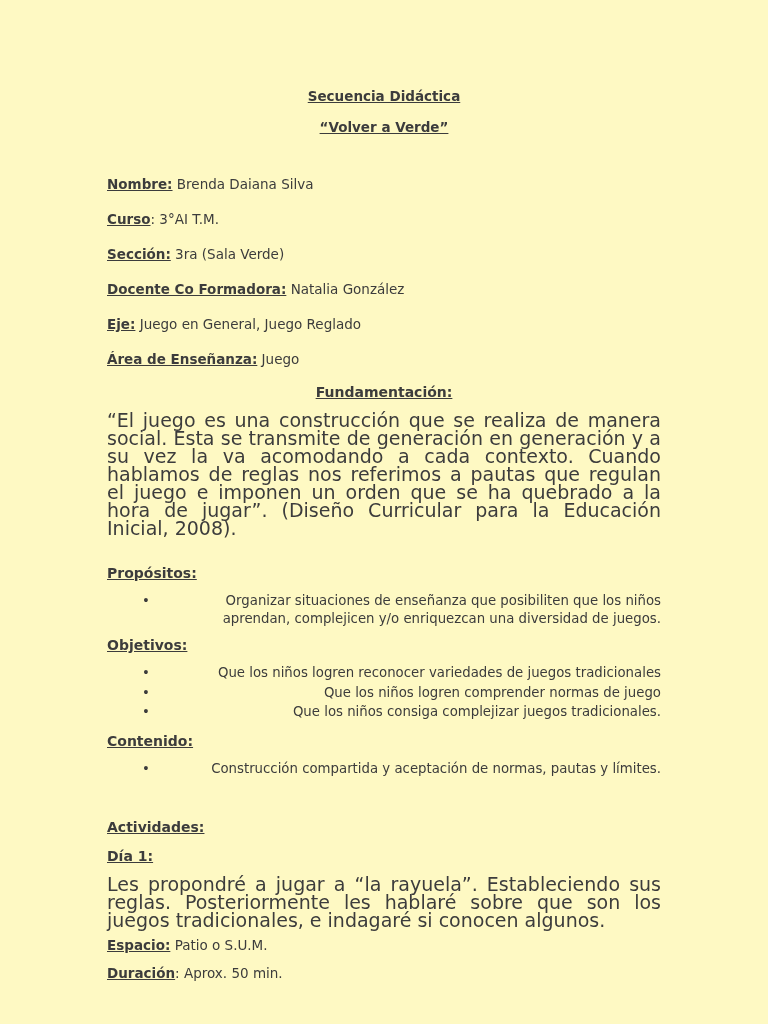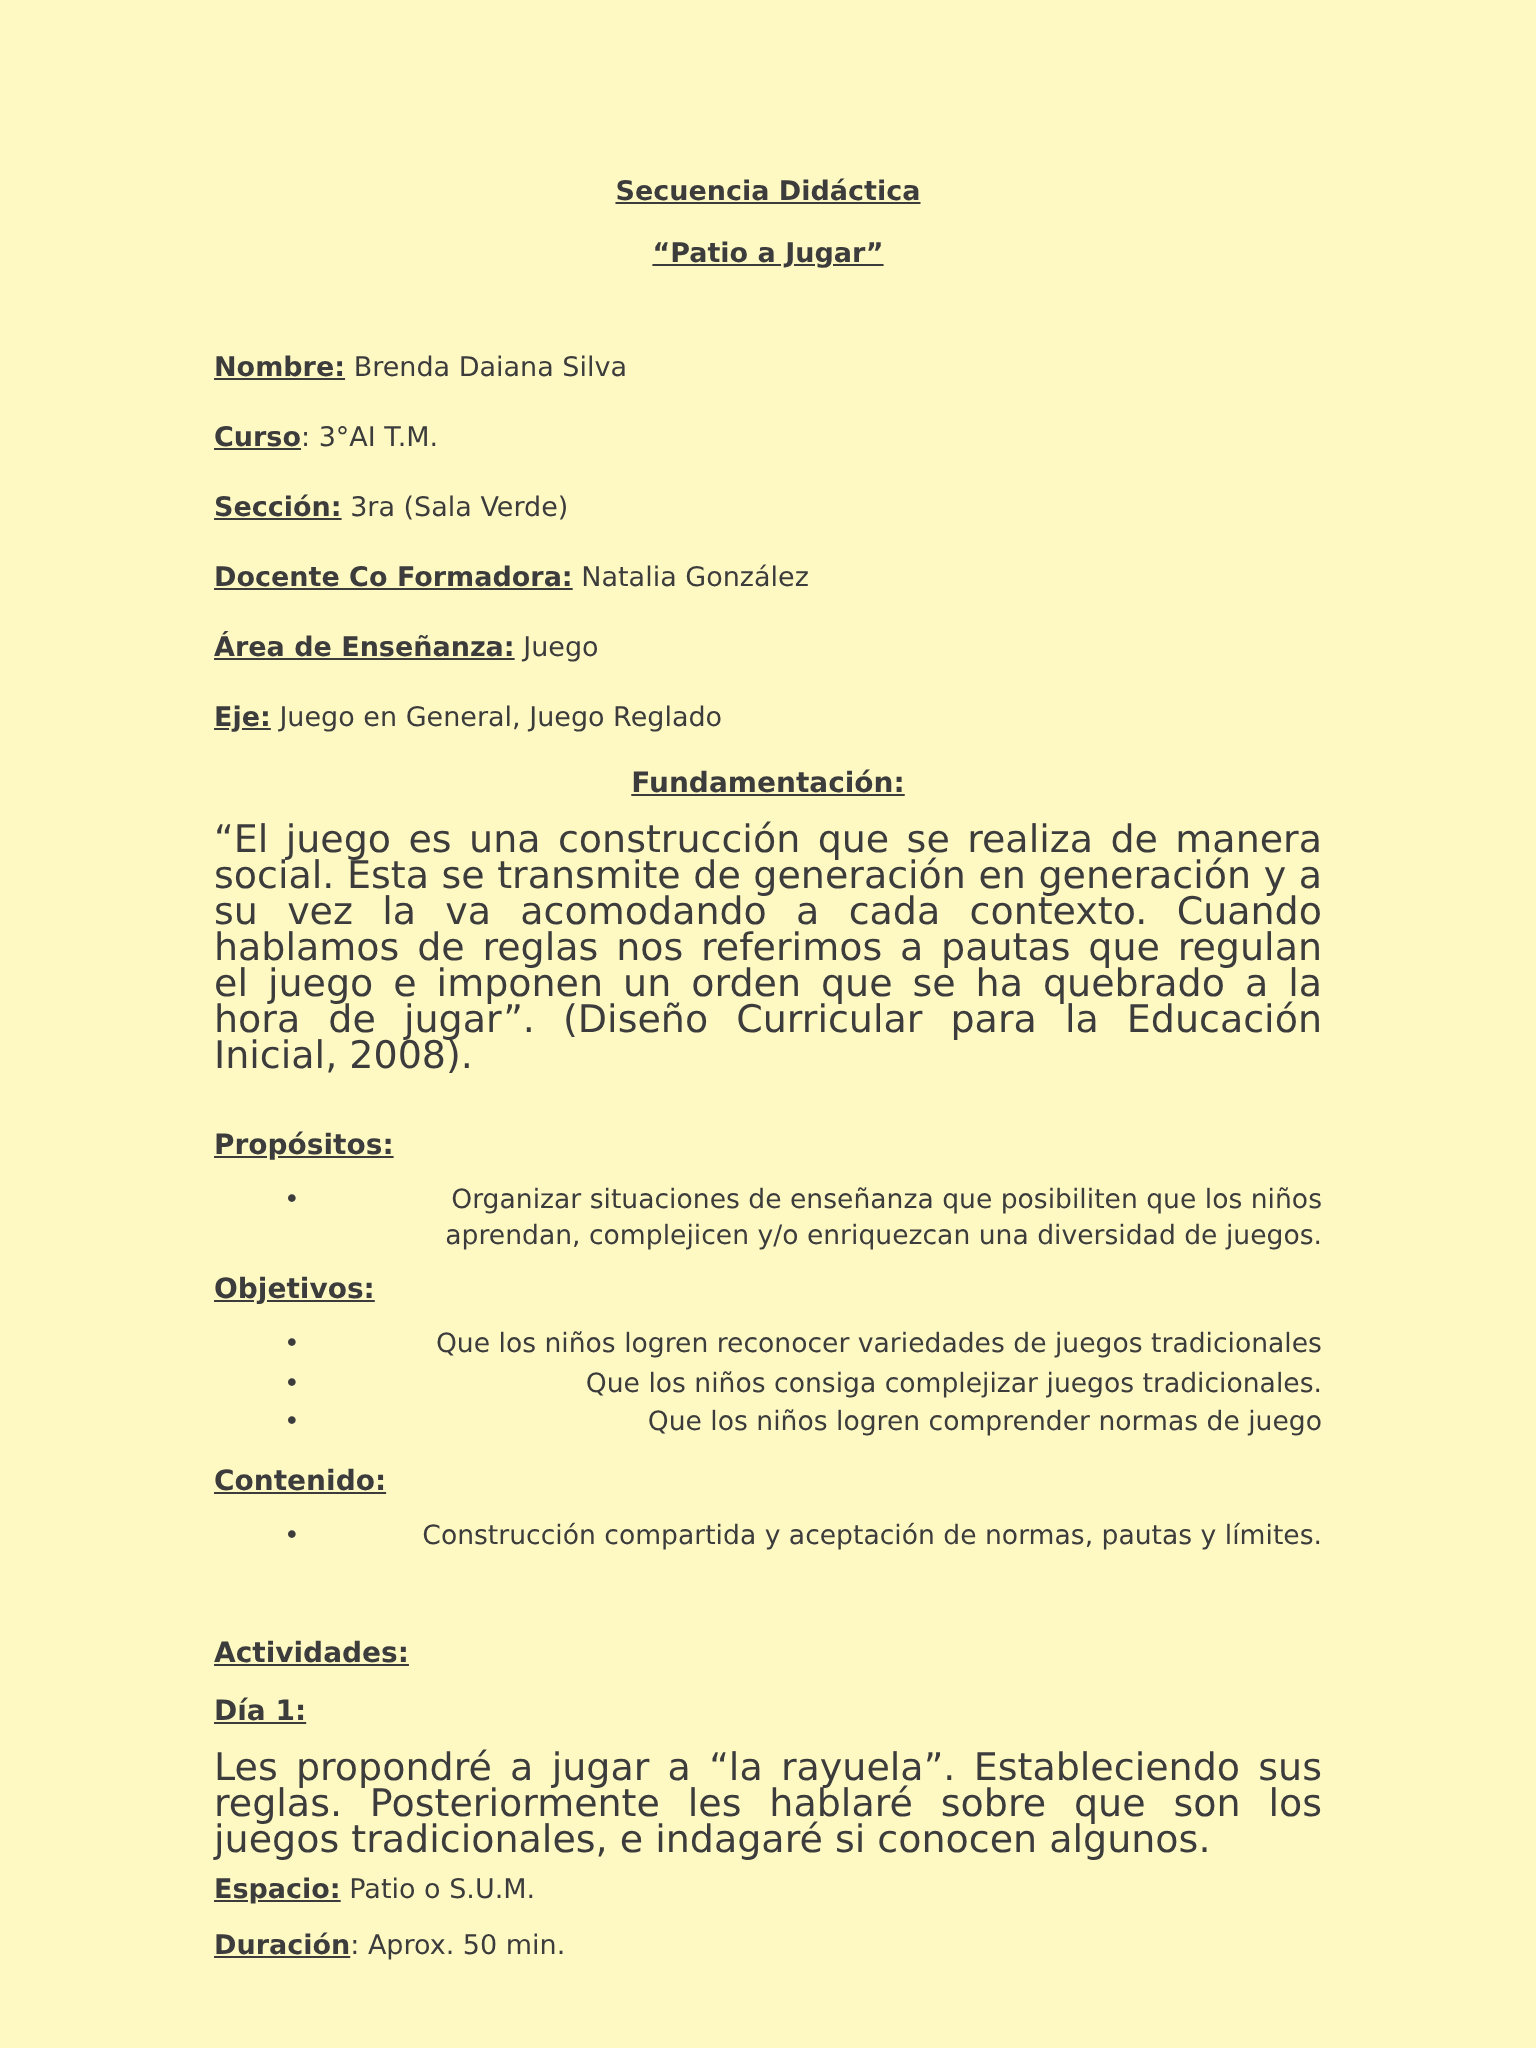--- a/index.html
+++ b/index.html
@@ -83,44 +83,44 @@
   }
   .field-espacio { margin-top: 8px; }
   .field-duracion { margin-top: 4px; }
 </style>
 </head>
 <body>
 
 <div class="page">
 
   <h1 class="doc-title">Secuencia Didáctica</h1>
-  <h2 class="doc-subtitle">“Patio a Jugar”</h2>
+  <h2 class="doc-subtitle">“Volver a Verde”</h2>
 
   <div>
     <p class="field"><span class="lbl">Nombre:</span><span> Brenda Daiana Silva</span></p>
     <p class="field"><span class="lbl">Curso</span><span>: 3°AI T.M.</span></p>
     <p class="field"><span class="lbl">Sección:</span><span> 3ra (Sala Verde)</span></p>
     <p class="field"><span class="lbl">Docente Co Formadora:</span><span> Natalia González</span></p>
+    <p class="field"><span class="lbl">Eje:</span><span> Juego en General, Juego Reglado</span></p>
     <p class="field"><span class="lbl">Área de Enseñanza:</span><span> Juego</span></p>
-    <p class="field"><span class="lbl">Eje:</span><span> Juego en General, Juego Reglado</span></p>
   </div>
 
   <h3 class="section-heading h-fundamentacion">Fundamentación:</h3>
   <p class="para para-fund">“El juego es una construcción que se realiza de manera social. Esta se transmite de generación en generación y a su vez la va acomodando a cada contexto. Cuando hablamos de reglas nos referimos a pautas que regulan el juego e imponen un orden que se ha quebrado a la hora de jugar”. (Diseño Curricular para la Educación Inicial, 2008).</p>
 
   <h3 class="section-heading h-propositos">Propósitos:</h3>
   <ul class="bullets">
     <li>Organizar situaciones de enseñanza que posibiliten que los niños aprendan, complejicen y/o enriquezcan una diversidad de juegos.</li>
   </ul>
 
   <h3 class="section-heading h-objetivos">Objetivos:</h3>
   <ul class="bullets">
     <li>Que los niños logren reconocer variedades de juegos tradicionales</li>
+    <li>Que los niños logren comprender normas de juego</li>
     <li>Que los niños consiga complejizar juegos tradicionales.</li>
-    <li>Que los niños logren comprender normas de juego</li>
   </ul>
 
   <h3 class="section-heading h-contenido">Contenido:</h3>
   <ul class="bullets">
     <li>Construcción compartida y aceptación de normas, pautas y límites.</li>
   </ul>
 
   <h3 class="section-heading h-actividades">Actividades:</h3>
   <h3 class="section-heading h-dia">Día 1:</h3>
   <p class="para para-dia">Les propondré a jugar a “la rayuela”. Estableciendo sus reglas. Posteriormente les hablaré sobre que son los juegos tradicionales, e indagaré si conocen algunos.</p>

